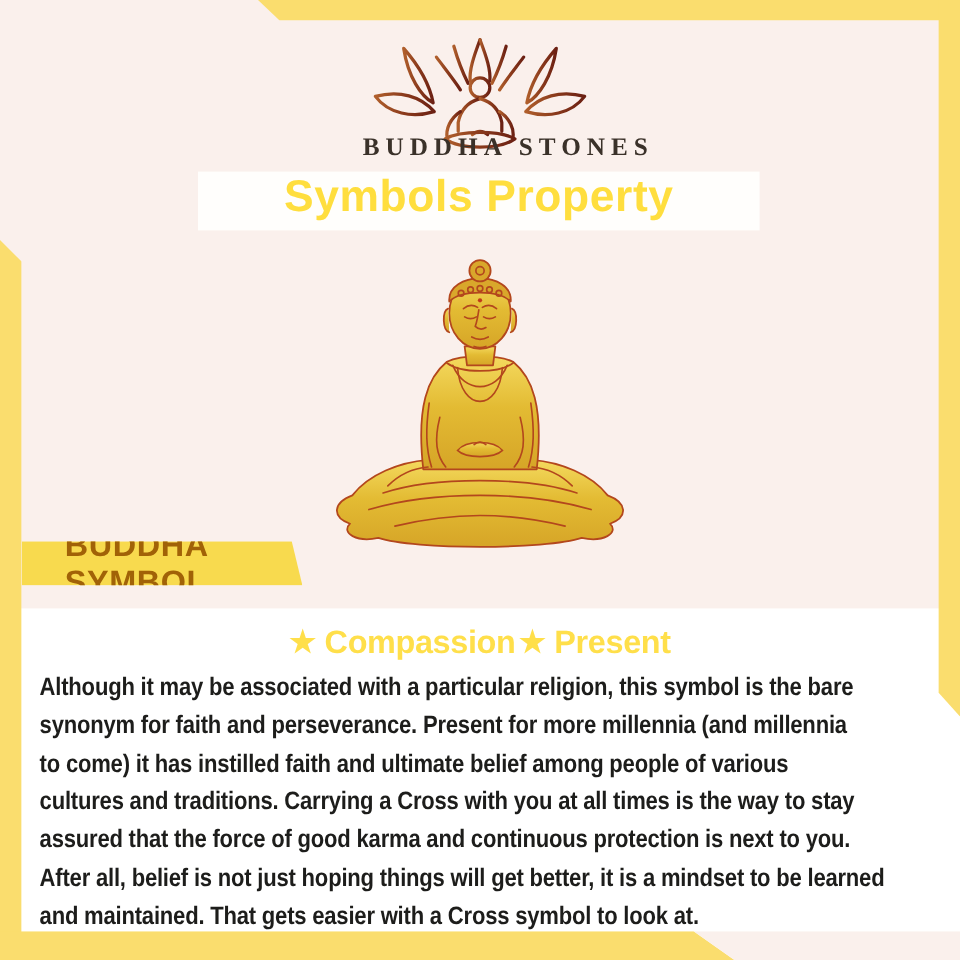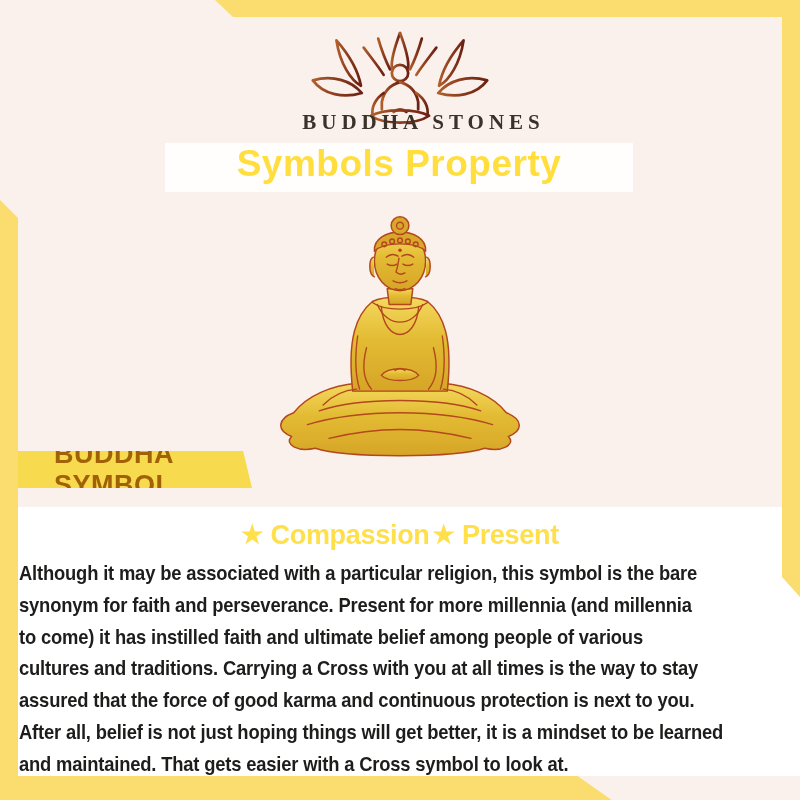--- a/index.html
+++ b/index.html
@@ -44,21 +44,21 @@
   }
   
   .traits{
     position:absolute;left:0;right:0;top:520px;text-align:center;
     font-size:27px;font-weight:bold;color:#ffdf4a;
   }
   .traits .star{font-size:25px;position:relative;top:-1px;margin-right:7px;}
   .traits .star.second{margin-left:3px;}
   .traits .t-label{letter-spacing:-0.3px;margin-top:38px;}
   
-  .body-text{position:absolute;left:19px;top:557px;width:745px;}
+  .body-text{position:absolute;left:33px;top:557px;width:745px;}
   .body-line{
     display:block;white-space:nowrap;
     font-size:21px;line-height:31.8px;font-weight:bold;color:#1d1d1b;
     letter-spacing:-0.2px;transform:scaleX(0.875);transform-origin:0 50%;
   }
 </style>
 </head>
 <body>
 
 <div class="frame">

